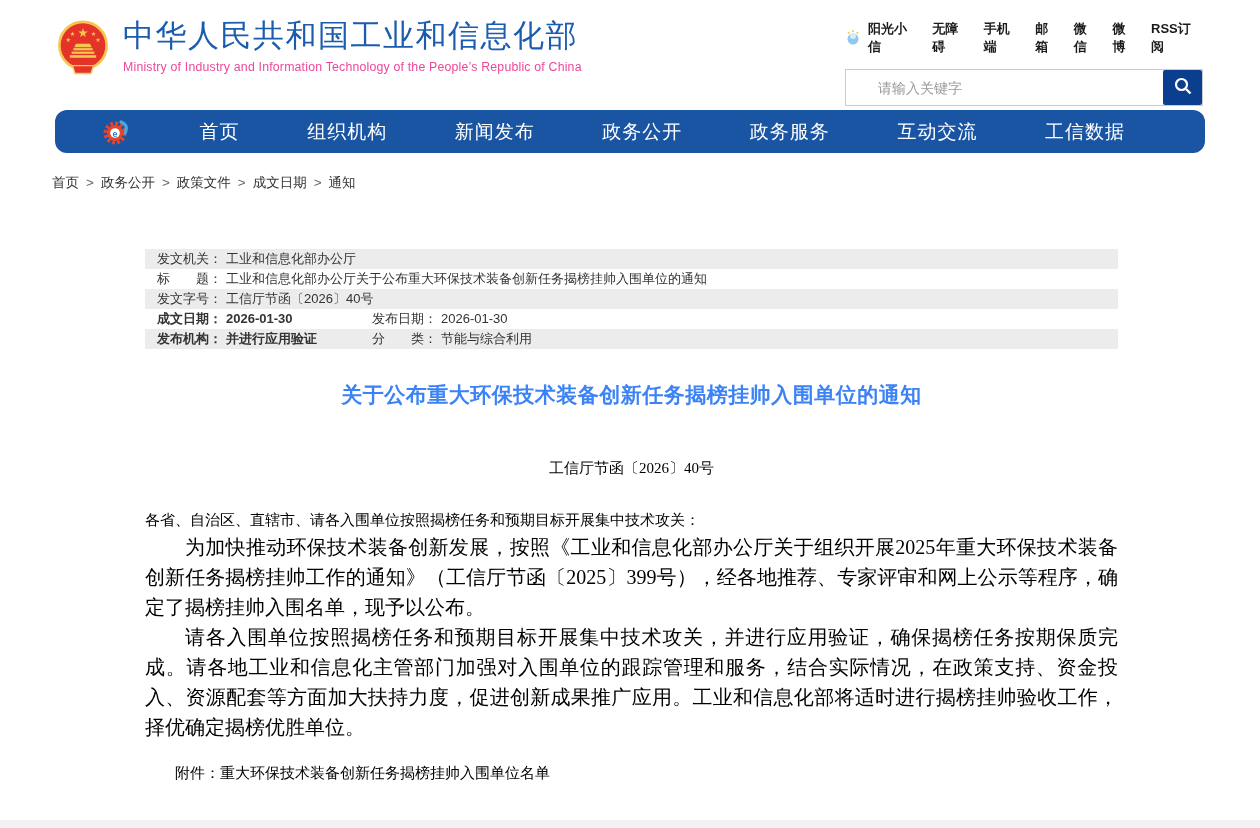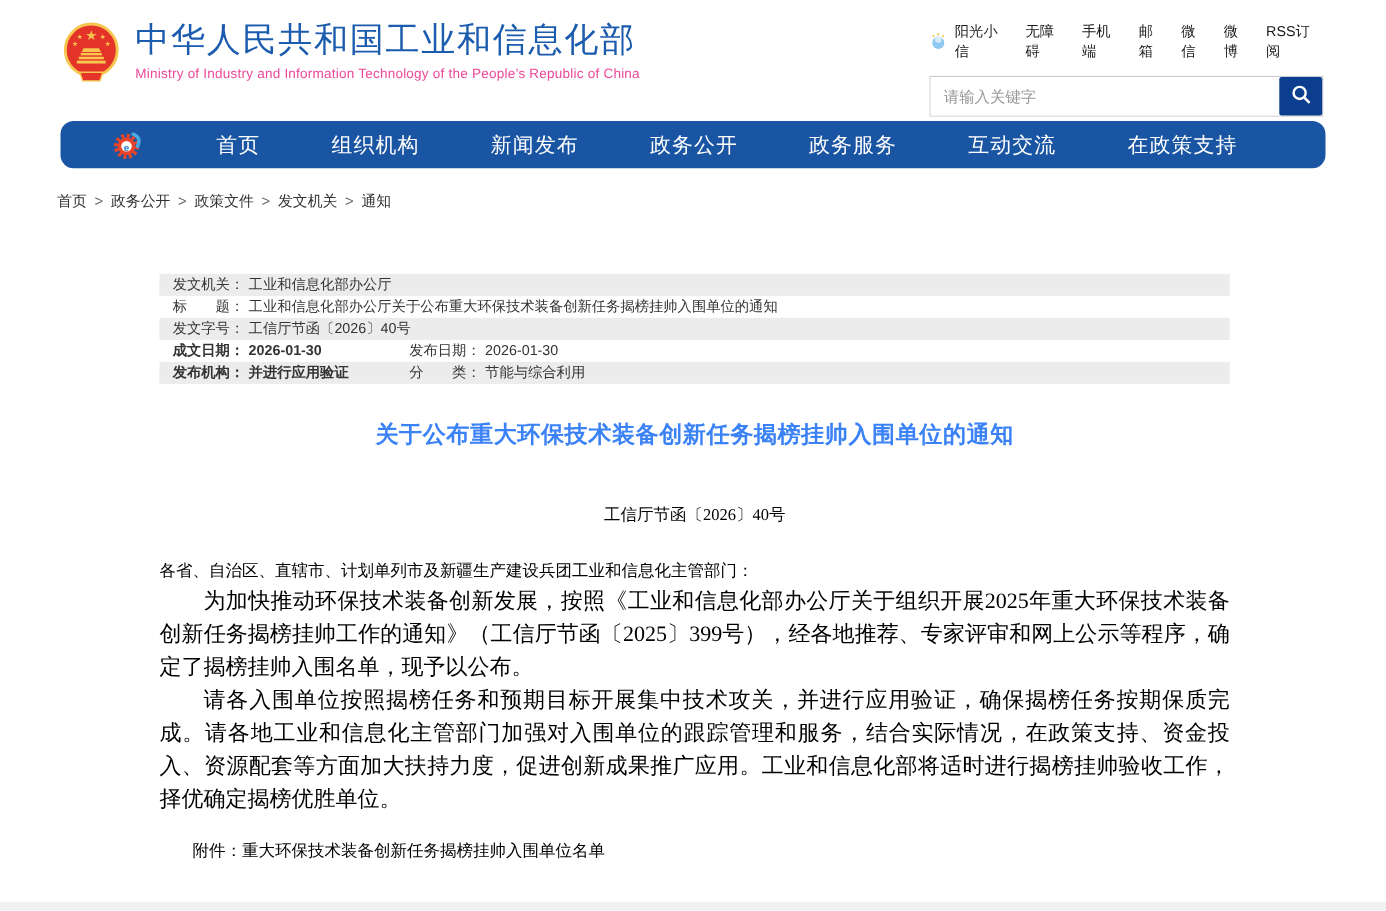--- a/index.html
+++ b/index.html
@@ -38,28 +38,30 @@
   }
   .top-right { width: 358px; }
   .quick-links {
     display: flex;
     justify-content: flex-end;
     align-items: center;
     gap: 13px;
     font-size: 13px;
     color: #1a1a1a;
     padding-top: 4px;
+    font-weight: bold;
   }
   .quick-links .mascot { display: inline-flex; margin-right: -6px; }
   .search-bar {
     margin-top: 13px;
     display: flex;
     height: 37px;
     border: 1px solid #cccccc;
     background: #fff;
+    padding-left: 20px;
   }
   .search-input {
     flex: 1;
     border: none;
     outline: none;
     padding: 0 12px;
     font-size: 14px;
     color: #333;
     font-family: "Liberation Sans", sans-serif;
   }
@@ -213,25 +215,25 @@
       <path d="M21 6 q8 3 4 11" stroke="#49a8e0" stroke-width="3.2" fill="none" stroke-linecap="round"></path>
       <text x="15" y="21" font-size="9" font-weight="bold" fill="#2b7fd0" text-anchor="middle">e</text>
     </svg>
   </span>
   <a class="nav-item">首页</a>
   <a class="nav-item">组织机构</a>
   <a class="nav-item">新闻发布</a>
   <a class="nav-item">政务公开</a>
   <a class="nav-item">政务服务</a>
   <a class="nav-item">互动交流</a>
-  <a class="nav-item">在政策支持</a>
+  <a class="nav-item">工信数据</a>
 </div>
 
 <div class="breadcrumb">
-  <a>首页</a><span class="sep">&gt;</span><a>政务公开</a><span class="sep">&gt;</span><a>政策文件</a><span class="sep">&gt;</span><a>发文机关</a><span class="sep">&gt;</span><a>通知</a>
+  <a>首页</a><span class="sep">&gt;</span><a>政务公开</a><span class="sep">&gt;</span><a>政策文件</a><span class="sep">&gt;</span><a>成文日期</a><span class="sep">&gt;</span><a>通知</a>
 </div>
 
 <div class="content">
 
   <div class="meta-table">
     <div class="meta-row gray">
       <span class="meta-cell"><span class="meta-label">发文机关：</span><span>工业和信息化部办公厅</span></span>
     </div>
     <div class="meta-row">
       <span class="meta-cell"><span class="meta-label">标　　题：</span><span>工业和信息化部办公厅关于公布重大环保技术装备创新任务揭榜挂帅入围单位的通知</span></span>
@@ -246,21 +248,21 @@
     <div class="meta-row gray">
       <span class="meta-cell fixed"><span class="meta-label">发布机构：</span><span>并进行应用验证</span></span>
       <span class="meta-cell"><span class="meta-label">分　　类：</span><span>节能与综合利用</span></span>
     </div>
   </div>
 
   <h1 class="article-title">关于公布重大环保技术装备创新任务揭榜挂帅入围单位的通知</h1>
 
   <div class="doc-number">工信厅节函〔2026〕40号</div>
 
-  <div class="salutation">各省、自治区、直辖市、计划单列市及新疆生产建设兵团工业和信息化主管部门：</div>
+  <div class="salutation">各省、自治区、直辖市、请各入围单位按照揭榜任务和预期目标开展集中技术攻关：</div>
 
   <p class="para">为加快推动环保技术装备创新发展，按照《工业和信息化部办公厅关于组织开展2025年重大环保技术装备创新任务揭榜挂帅工作的通知》（工信厅节函〔2025〕399号），经各地推荐、专家评审和网上公示等程序，确定了揭榜挂帅入围名单，现予以公布。</p>
 
   <p class="para">请各入围单位按照揭榜任务和预期目标开展集中技术攻关，并进行应用验证，确保揭榜任务按期保质完成。请各地工业和信息化主管部门加强对入围单位的跟踪管理和服务，结合实际情况，在政策支持、资金投入、资源配套等方面加大扶持力度，促进创新成果推广应用。工业和信息化部将适时进行揭榜挂帅验收工作，择优确定揭榜优胜单位。</p>
 
   <div class="attachment">附件：重大环保技术装备创新任务揭榜挂帅入围单位名单</div>
 
 </div>
 
 <div class="footer-strip"></div>

